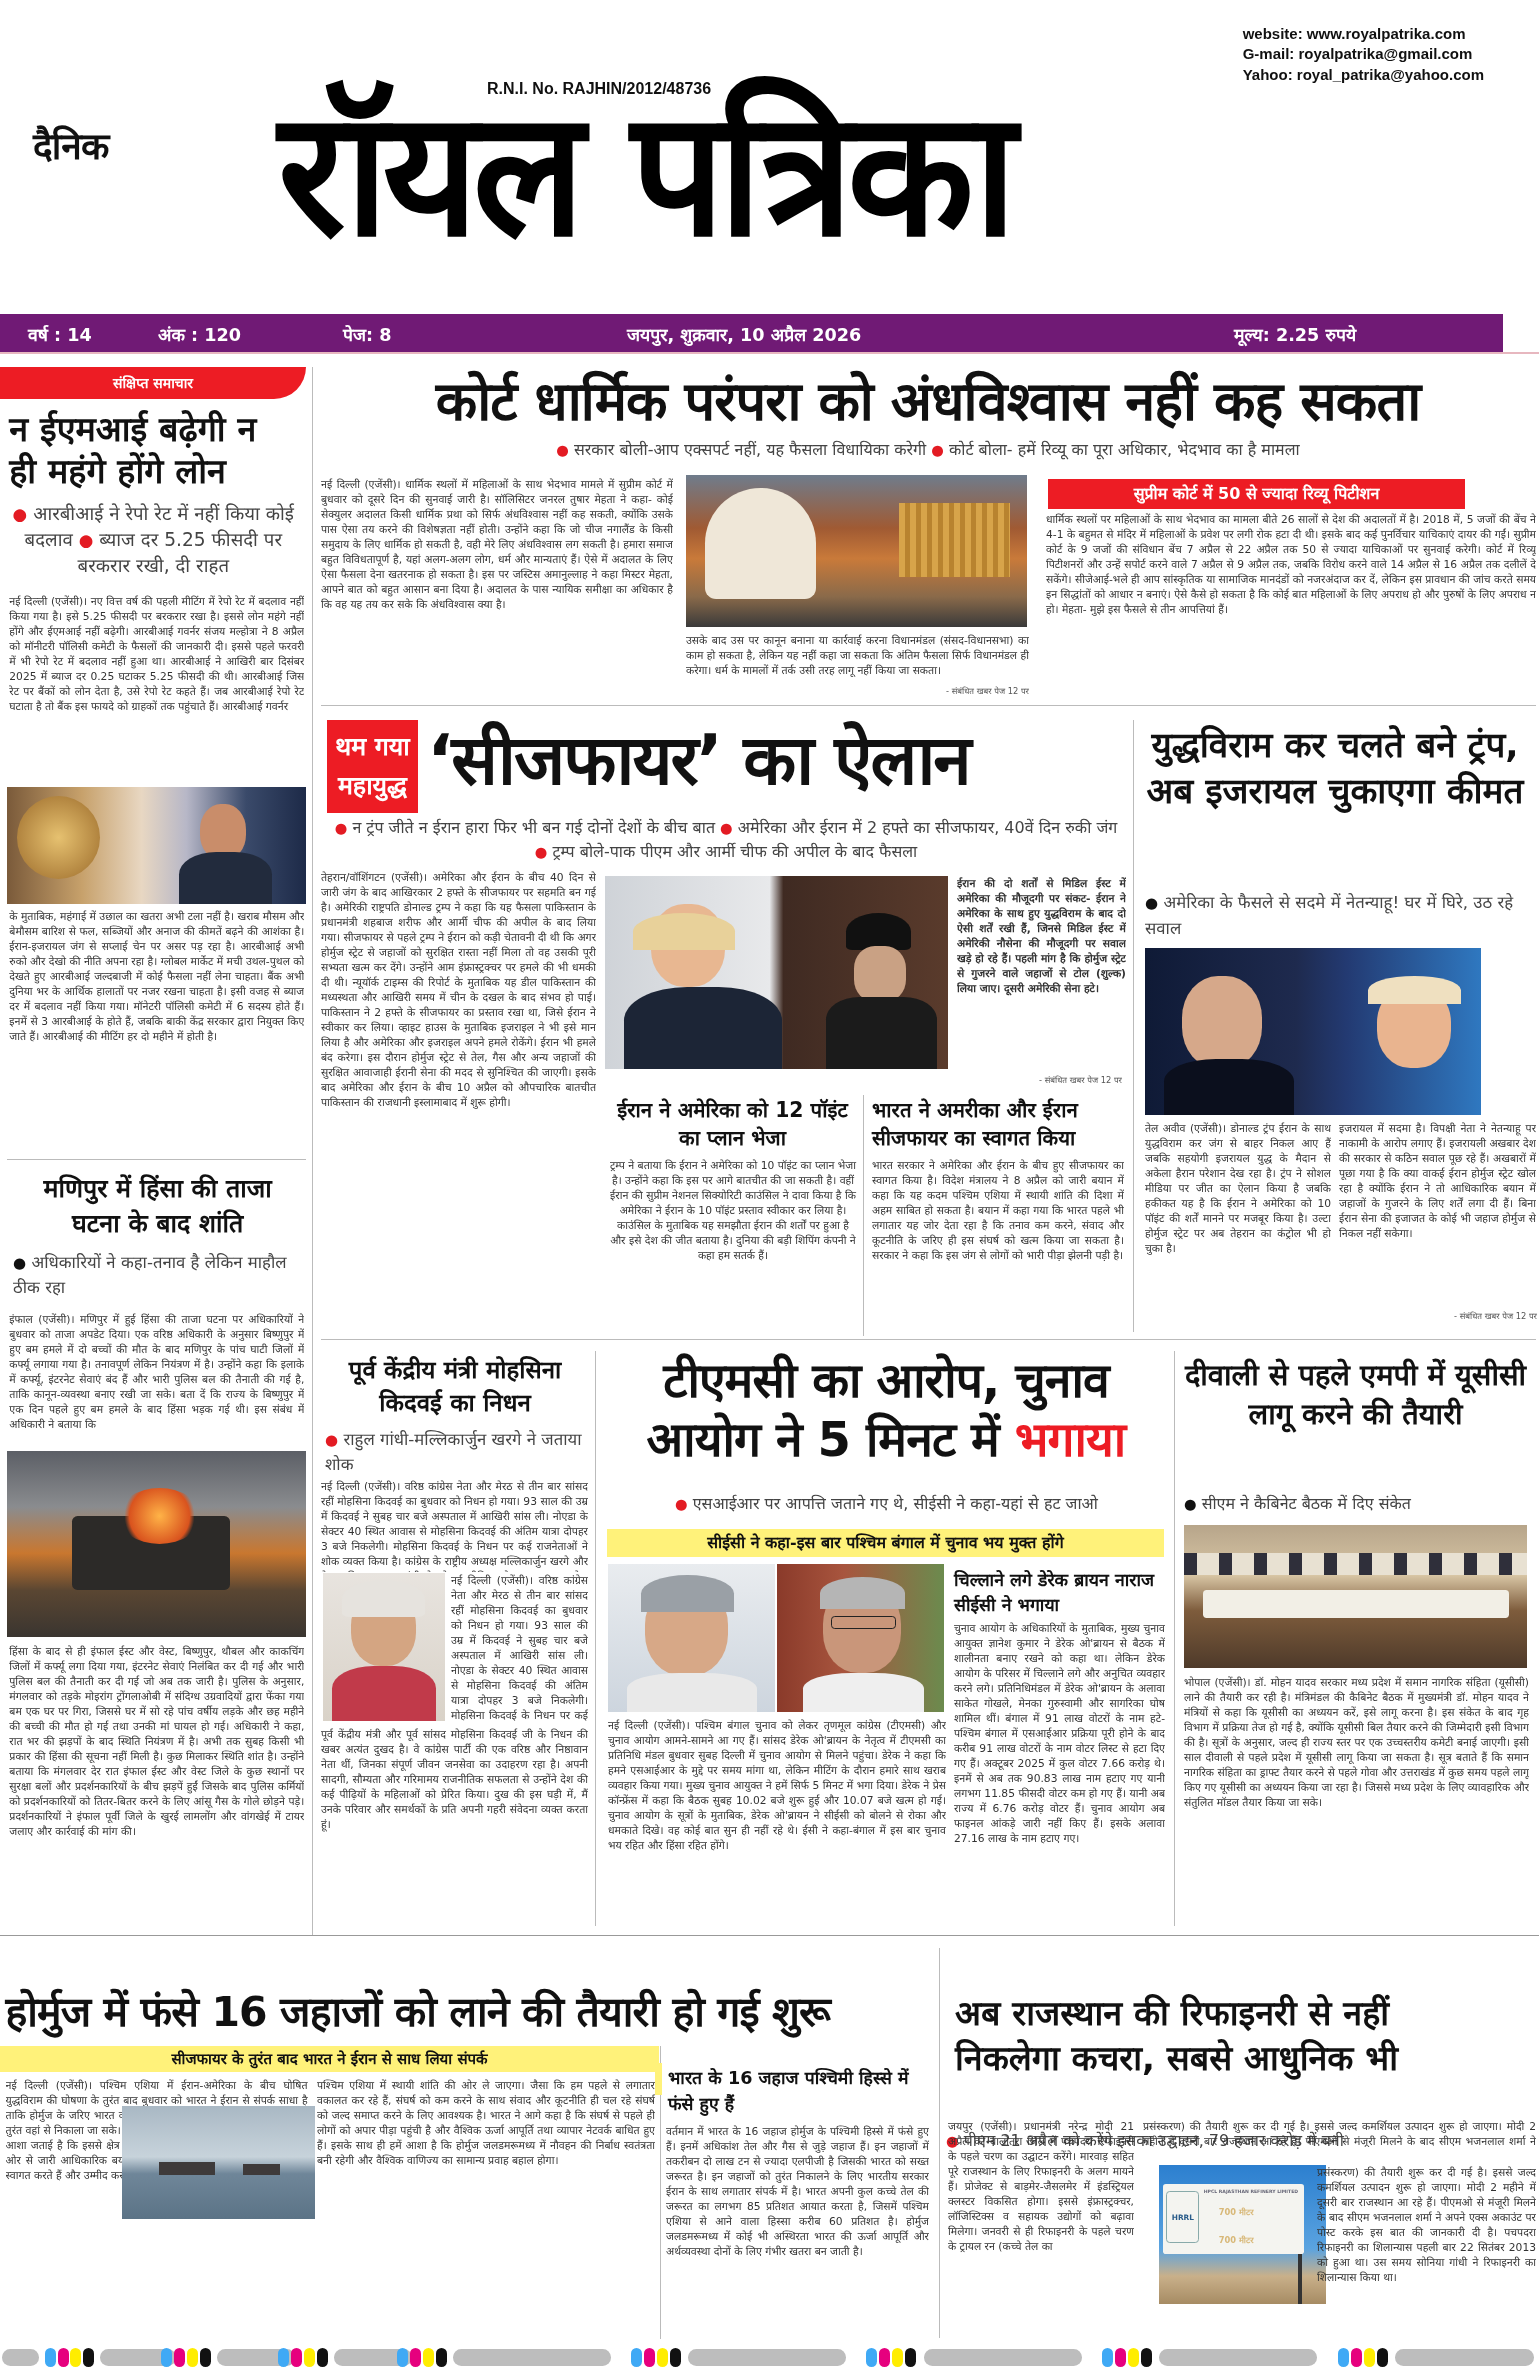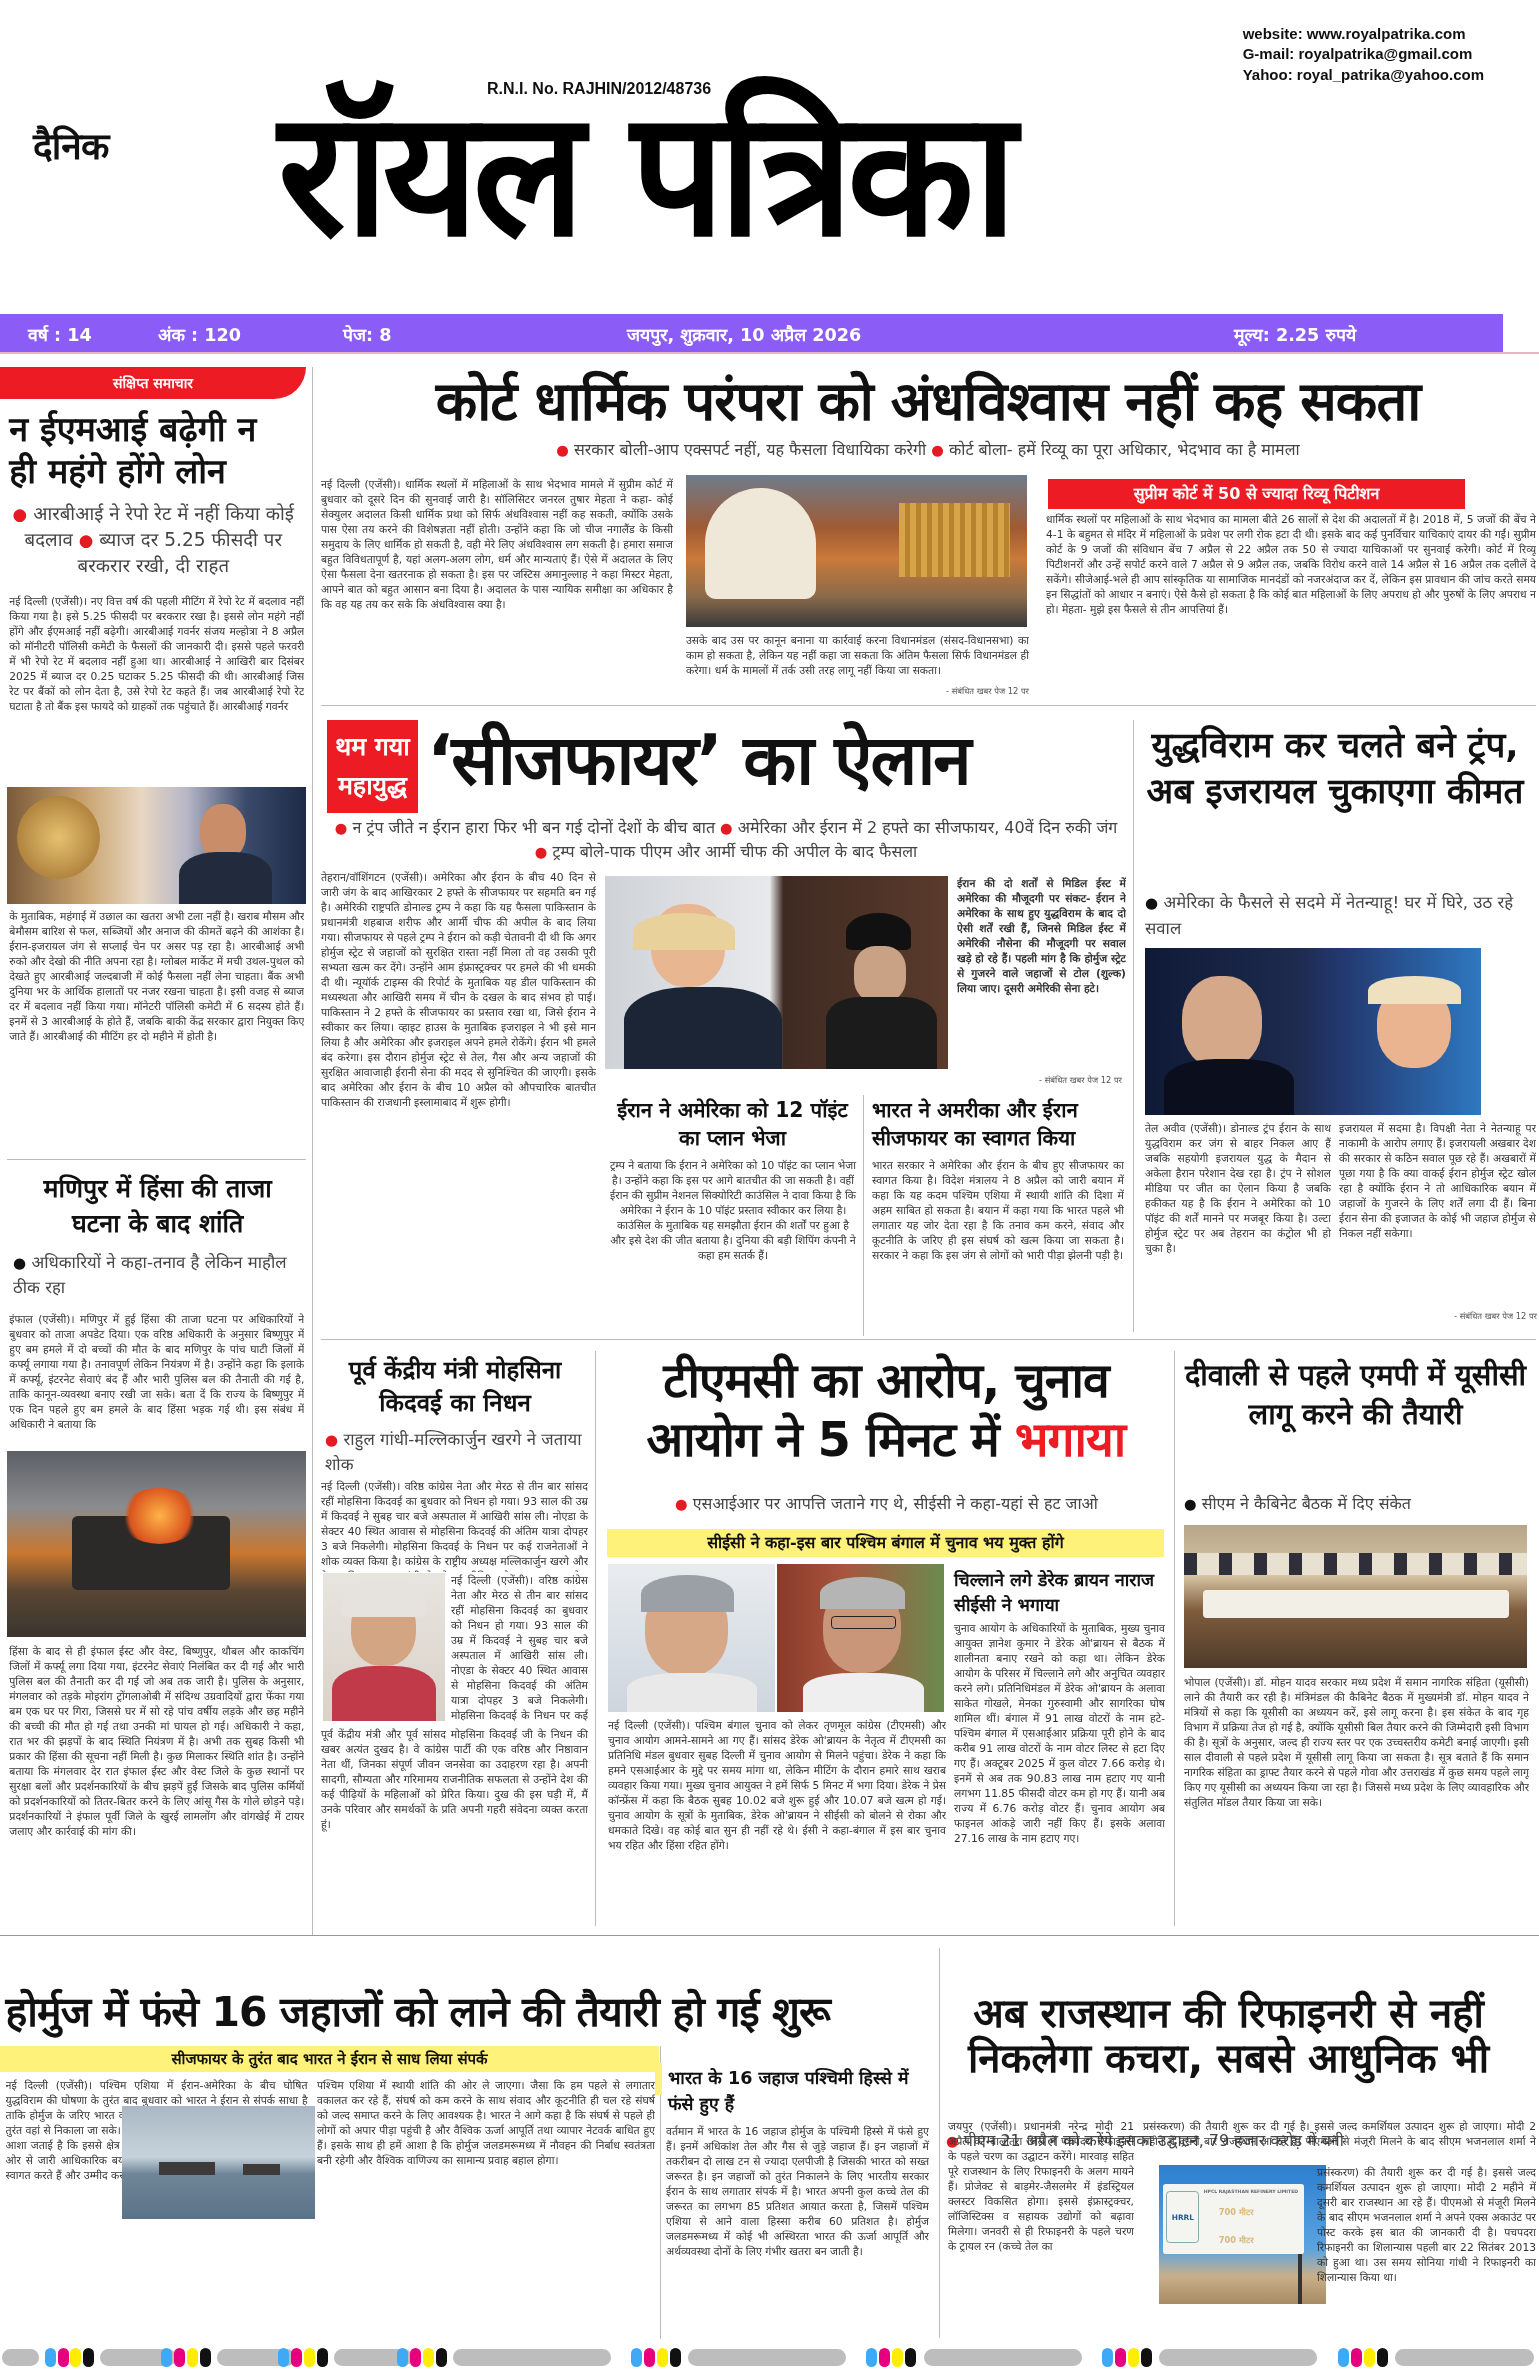--- a/index.html
+++ b/index.html
@@ -3,21 +3,21 @@
 <meta charset="utf-8">
 <style>
   * { box-sizing: border-box; margin: 0; padding: 0; }
   html, body { width: 1540px; height: 2375px; background: #fff; overflow: hidden; }
   body { font-family: "DejaVu Sans", sans-serif; color: #1a1a1a; position: relative; }
   .abs { position: absolute; }
   .masthead-contact { right: 56px; top: 24px; font-family: "Liberation Sans", sans-serif; font-weight: bold; font-size: 15px; line-height: 20.4px; text-align: left; color: #111; }
   .rni { left: 487px; top: 80px; font-family: "Liberation Sans", sans-serif; font-weight: bold; font-size: 16px; color: #111; }
   .dainik { left: 33px; top: 119px; font-weight: bold; font-size: 37px; color: #111; letter-spacing: -0.9px; }
   .title { left: 278px; top: 76px; font-weight: bold; font-size: 165px; line-height: 186px; color: #000; letter-spacing: -5.6px; transform: scaleY(1.05); transform-origin: top left; }
-  .infobar { left: 0; top: 314px; width: 1503px; height: 39px; background: #8b5cf6; color: #fff; font-weight: bold; font-size: 17.6px; }
+  .infobar { left: 0; top: 314px; width: 1503px; height: 39px; background: #701a75; color: #fff; font-weight: bold; font-size: 17.6px; }
   .infobar span { position: absolute; top: 8.3px; }
   .rule-top { left: 0; top: 352px; width: 1540px; height: 1.9px; background: #e7b7bf; }
 
   .txt { font-size: 10.7px; line-height: 15px; color: #333; text-align: justify; overflow: hidden; }
   .hl { font-weight: bold; color: #111; line-height: 1.12; }
   .dek { color: #444; font-size: 20.4px; line-height: 28px; }
   .dot { color: #e31b23; font-size: 0.9em; }
   .dot-black { color: #111; font-size: 0.9em; }
   .vrule { width: 0.9px; background: #bbb; }
   .hrule { height: 0.9px; background: #bbb; }
@@ -209,21 +209,21 @@
   <div style="position:absolute;left:121px;top:58px;width:37px;height:11px;background:#3e3a3a;"></div>
 </div>
 <div class="abs txt" style="left:317px;top:2078px;width:338px;height:262px;">पश्चिम एशिया में स्थायी शांति की ओर ले जाएगा। जैसा कि हम पहले से लगातार वकालत कर रहे हैं, संघर्ष को कम करने के साथ संवाद और कूटनीति ही चल रहे संघर्ष को जल्द समाप्त करने के लिए आवश्यक है। भारत ने आगे कहा है कि संघर्ष से पहले ही लोगों को अपार पीड़ा पहुंची है और वैश्विक ऊर्जा आपूर्ति तथा व्यापार नेटवर्क बाधित हुए हैं। इसके साथ ही हमें आशा है कि होर्मुज जलडमरूमध्य में नौवहन की निर्बाध स्वतंत्रता बनी रहेगी और वैश्विक वाणिज्य का सामान्य प्रवाह बहाल होगा।</div>
 <div class="abs vrule" style="left:660px;top:2046px;height:293px;"></div>
 <div class="abs" style="left:655px;top:2063px;width:7.4px;height:32px;background:#fff27a;"></div>
 <div class="abs hl" style="left:668px;top:2065px;width:250px;font-size:17.6px;line-height:26px;">भारत के 16 जहाज पश्चिमी हिस्से में फंसे हुए हैं</div>
 <div class="abs txt" style="left:666px;top:2124px;width:263px;height:215px;">वर्तमान में भारत के 16 जहाज होर्मुज के पश्चिमी हिस्से में फंसे हुए हैं। इनमें अधिकांश तेल और गैस से जुड़े जहाज हैं। इन जहाजों में तकरीबन दो लाख टन से ज्यादा एलपीजी है जिसकी भारत को सख्त जरूरत है। इन जहाजों को तुरंत निकालने के लिए भारतीय सरकार ईरान के साथ लगातार संपर्क में है। भारत अपनी कुल कच्चे तेल की जरूरत का लगभग 85 प्रतिशत आयात करता है, जिसमें पश्चिम एशिया से आने वाला हिस्सा करीब 60 प्रतिशत है। होर्मुज जलडमरूमध्य में कोई भी अस्थिरता भारत की ऊर्जा आपूर्ति और अर्थव्यवस्था दोनों के लिए गंभीर खतरा बन जाती है।</div>
 
 <div class="abs vrule" style="left:939px;top:1948px;height:390px;"></div>
 
-<div class="abs hl" style="left:955px;top:1991px;width:547px;font-size:40px;line-height:45px;text-align:center;">अब राजस्थान की रिफाइनरी से नहीं निकलेगा कचरा, सबसे आधुनिक भी</div>
+<div class="abs hl" style="left:955px;top:1991px;width:547px;font-size:34px;line-height:45px;">अब राजस्थान की रिफाइनरी से नहीं निकलेगा कचरा, सबसे आधुनिक भी</div>
 <div class="abs dek" style="left:946px;top:2085px;width:575px;font-size:16px;line-height:24px;margin-top:44px;">
   <span class="dot">●</span> <span>पीएम 21 अप्रैल को करेंगे इसका उद्घाटन, 79 हजार करोड़ में बनी</span>
 </div>
 <div class="abs txt" style="left:948px;top:2119px;width:186px;height:219px;">जयपुर (एजेंसी)। प्रधानमंत्री नरेन्द्र मोदी 21 अप्रैल को बालोतरा जिले में पचपदरा रिफाइनरी के पहले चरण का उद्घाटन करेंगे। मारवाड़ सहित पूरे राजस्थान के लिए रिफाइनरी के अलग मायने हैं। प्रोजेक्ट से बाड़मेर-जैसलमेर में इंडस्ट्रियल क्लस्टर विकसित होगा। इससे इंफ्रास्ट्रक्चर, लॉजिस्टिक्स व सहायक उद्योगों को बढ़ावा मिलेगा। जनवरी से ही रिफाइनरी के पहले चरण के ट्रायल रन (कच्चे तेल का</div>
 <div class="abs txt" style="left:1143px;top:2119px;width:393px;height:28px;">प्रसंस्करण) की तैयारी शुरू कर दी गई है। इससे जल्द कमर्शियल उत्पादन शुरू हो जाएगा। मोदी 2 महीने में दूसरी बार राजस्थान आ रहे हैं। पीएमओ से मंजूरी मिलने के बाद सीएम भजनलाल शर्मा ने अपने एक्स अकाउंट पर पोस्ट करके इस बात की जानकारी दी है। पचपदरा रिफाइनरी का शिलान्यास पहली बार 22 सितंबर 2013 को हुआ था। उस समय सोनिया गांधी ने रिफाइनरी का शिलान्यास किया था।</div>
 <div class="abs photo" style="left:1143px;top:2165px;width:167px;height:139px;background:linear-gradient(180deg,#2c7fcf 0%,#5aa3e0 60%,#c9b08a 80%,#a68b63 100%);margin-left:16px;">
   <div style="position:absolute;left:3.7px;top:18.6px;width:141px;height:70px;background:#f4f4f0;border-radius:2.8px;">
     <div style="position:absolute;left:3.7px;top:7.4px;width:33px;height:52px;border:0.9px solid #8aa;border-radius:3.7px;font-size:7.4px;text-align:center;line-height:52px;color:#2a5c8a;font-weight:bold;">HRRL</div>
     <div style="position:absolute;left:41px;top:5.6px;width:96px;font-size:4.6px;color:#667;font-weight:bold;">HPCL RAJASTHAN REFINERY LIMITED</div>
     <div style="position:absolute;left:56px;top:22px;font-size:8.3px;color:#d8b878;font-weight:bold;">700 मीटर</div>

